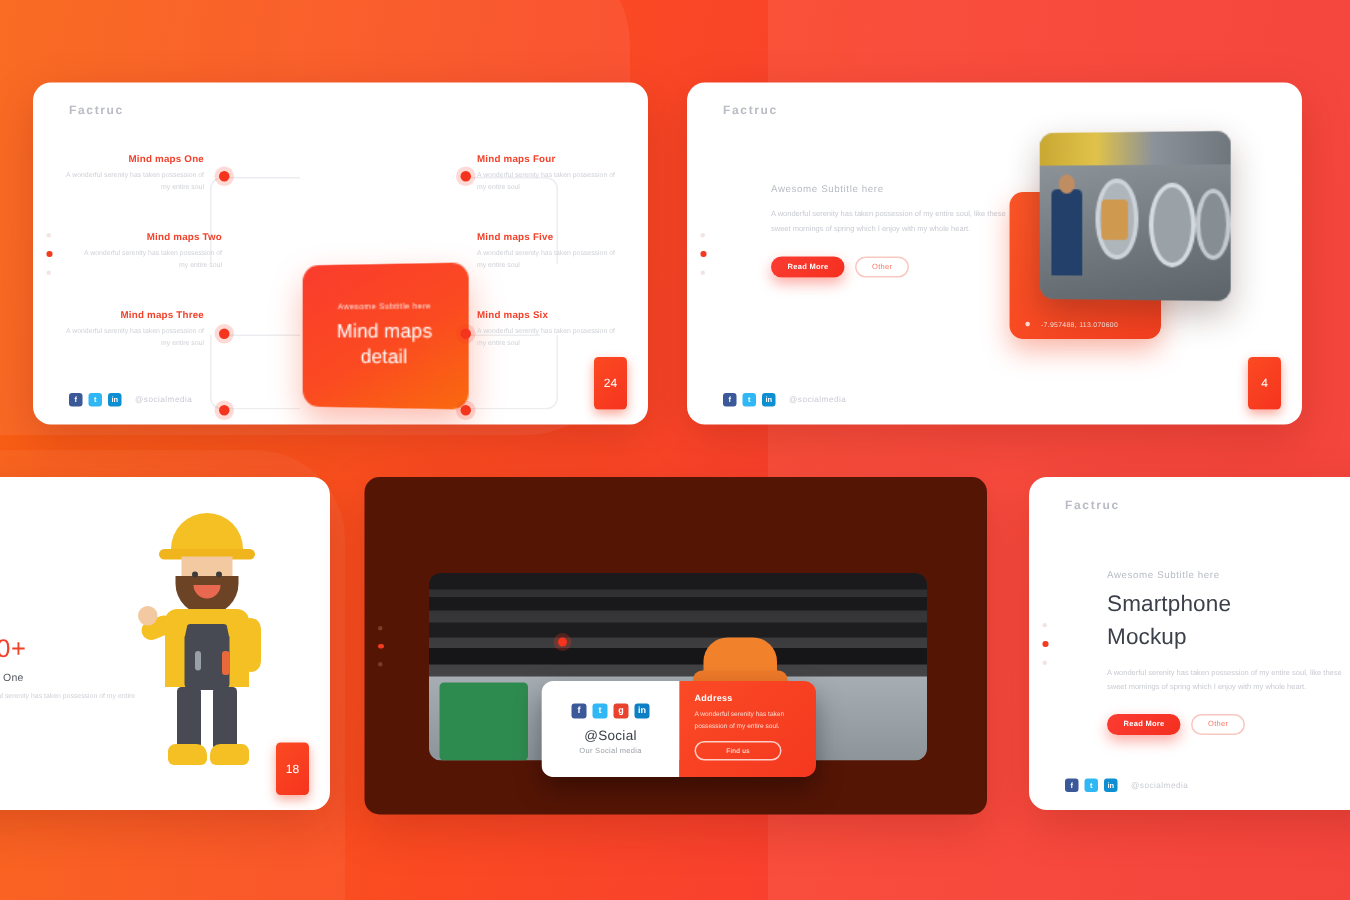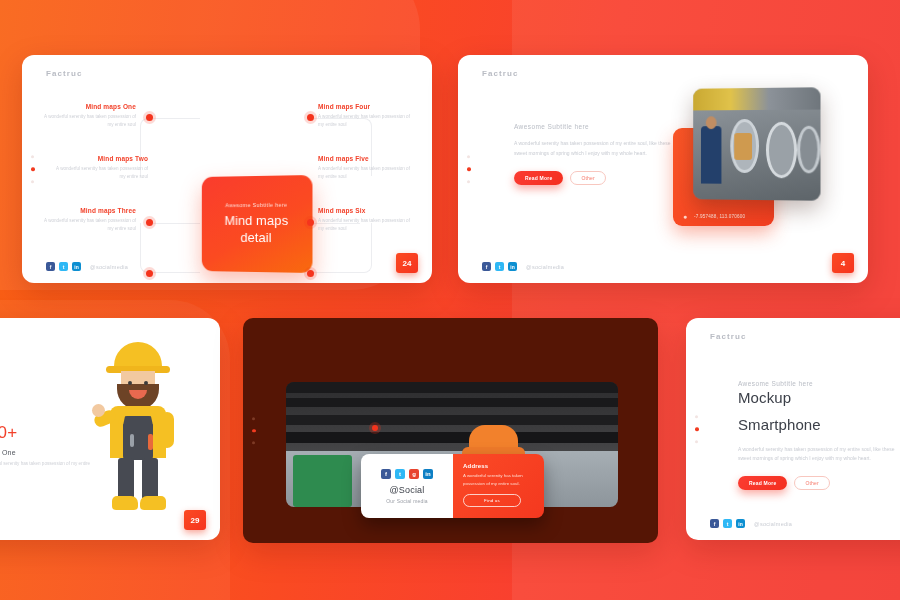--- a/index.html
+++ b/index.html
@@ -35,23 +35,23 @@
     border-radius: 12px;
     box-shadow: 0 10px 30px rgba(120,20,10,0.22);
     overflow: hidden;
   }
   .brand {
     position: absolute; left: 24px; top: 14px;
     font-size: 8px; letter-spacing: 1.1px; color: #b9bcc4; font-weight: 700;
   }
   .page-badge {
     position: absolute; right: 14px; bottom: 10px;
-    width: 22px; height: 20px; border-radius: 3px;
+    width: 22px; height: 35px; border-radius: 3px;
     background: linear-gradient(135deg,#fb4a22,#f6341f);
-    color: #fff; font-size: 8px; font-weight: 700;
+    color: #fff; font-size: 8px; font-weight: 400;
     display: flex; align-items: center; justify-content: center;
     box-shadow: 0 3px 7px rgba(240,60,30,.45);
   }
   .socials { position: absolute; left: 24px; bottom: 12px; display: flex; align-items: center; gap: 4px; }
   .sico { width: 9px; height: 9px; border-radius: 2px; display:flex; align-items:center; justify-content:center; color:#fff; font-size:5px; font-weight:700; }
   .sico.fb { background: #3b5998; }
   .sico.tw { background: #2fb8f5; }
   .sico.li { background: #0d8fd1; }
   .social-handle { font-size: 5.5px; color: #c9ccd3; margin-left: 5px; letter-spacing: .3px; }
 
@@ -294,21 +294,21 @@
     <div style="position:absolute;left:58px;top:96px;width:5px;height:16px;background:#e8693c;border-radius:2px;"></div>
     <div style="position:absolute;left:40px;top:96px;width:4px;height:13px;background:#9aa0a8;border-radius:2px;"></div>
 
     <div style="position:absolute;left:28px;top:120px;width:16px;height:42px;background:#474a52;border-radius:3px;"></div>
     <div style="position:absolute;left:52px;top:120px;width:16px;height:42px;background:#474a52;border-radius:3px;"></div>
 
     <div style="position:absolute;left:22px;top:158px;width:26px;height:14px;background:#f5c023;border-radius:5px 7px 4px 4px;"></div>
     <div style="position:absolute;left:50px;top:158px;width:26px;height:14px;background:#f5c023;border-radius:7px 5px 4px 4px;"></div>
   </div>
 
-  <div class="page-badge">29</div>
+  <div class="page-badge">18</div>
 </div>
 
 <div class="slide" id="slide-contact">
   <div class="edge-dots">
     <i style="background:#7d3a25;"></i>
       <i class="on"></i>
       <i style="background:#7d3a25;"></i>
   </div>
 
 
@@ -351,22 +351,22 @@
   <div class="brand">Factruc</div>
 
   <div class="edge-dots">
     <i></i>
       <i class="on"></i>
       <i></i>
   </div>
 
   <div style="position:absolute; left:52px; top:62px; width:160px;">
     <div class="txt-sub">Awesome Subtitle here</div>
+    <div class="txt-h1">Smartphone</div>
     <div class="txt-h1" style="margin-top:0;">Mockup</div>
-    <div class="txt-h1">Smartphone</div>
     <div class="txt-body">A wonderful serenity has taken possession of my entire soul, like these sweet mornings of spring which I enjoy with my whole heart.</div>
     <div class="btn-row">
       <div class="btn-primary">Read More</div>
       <div class="btn-ghost">Other</div>
     </div>
   </div>
 
   <div class="socials">
     <span class="sico fb">f</span>
     <span class="sico tw">t</span>

